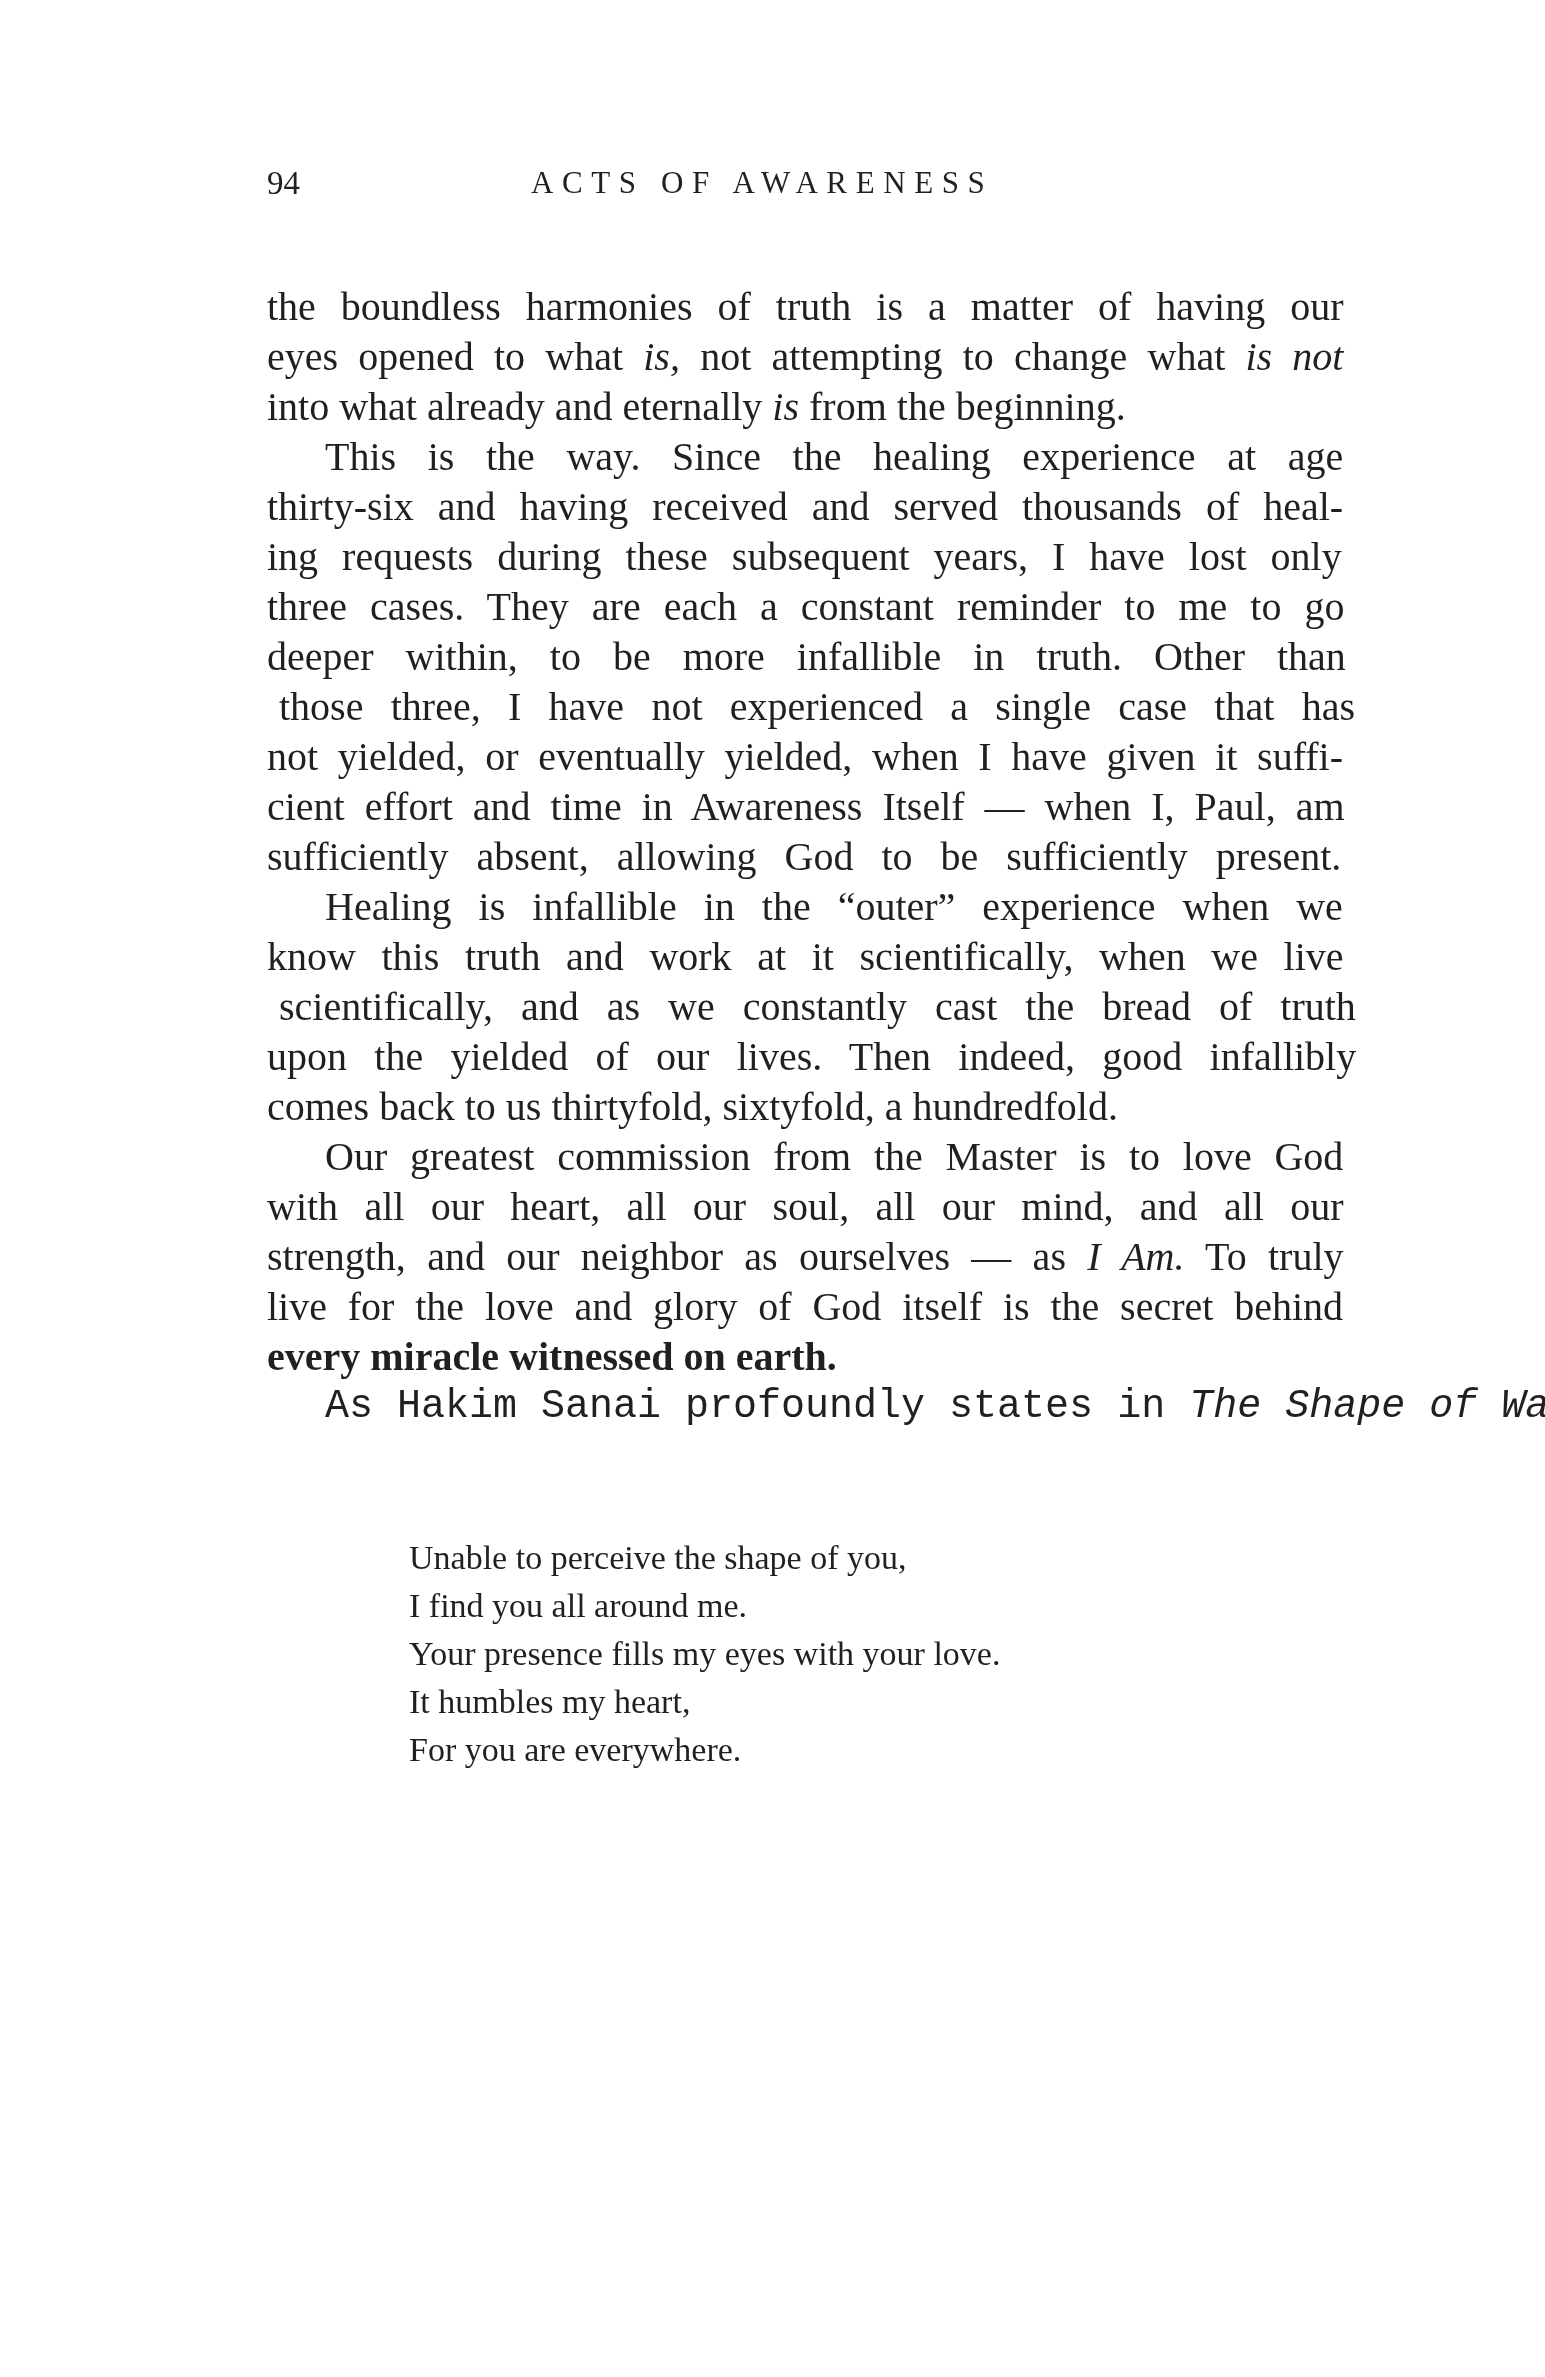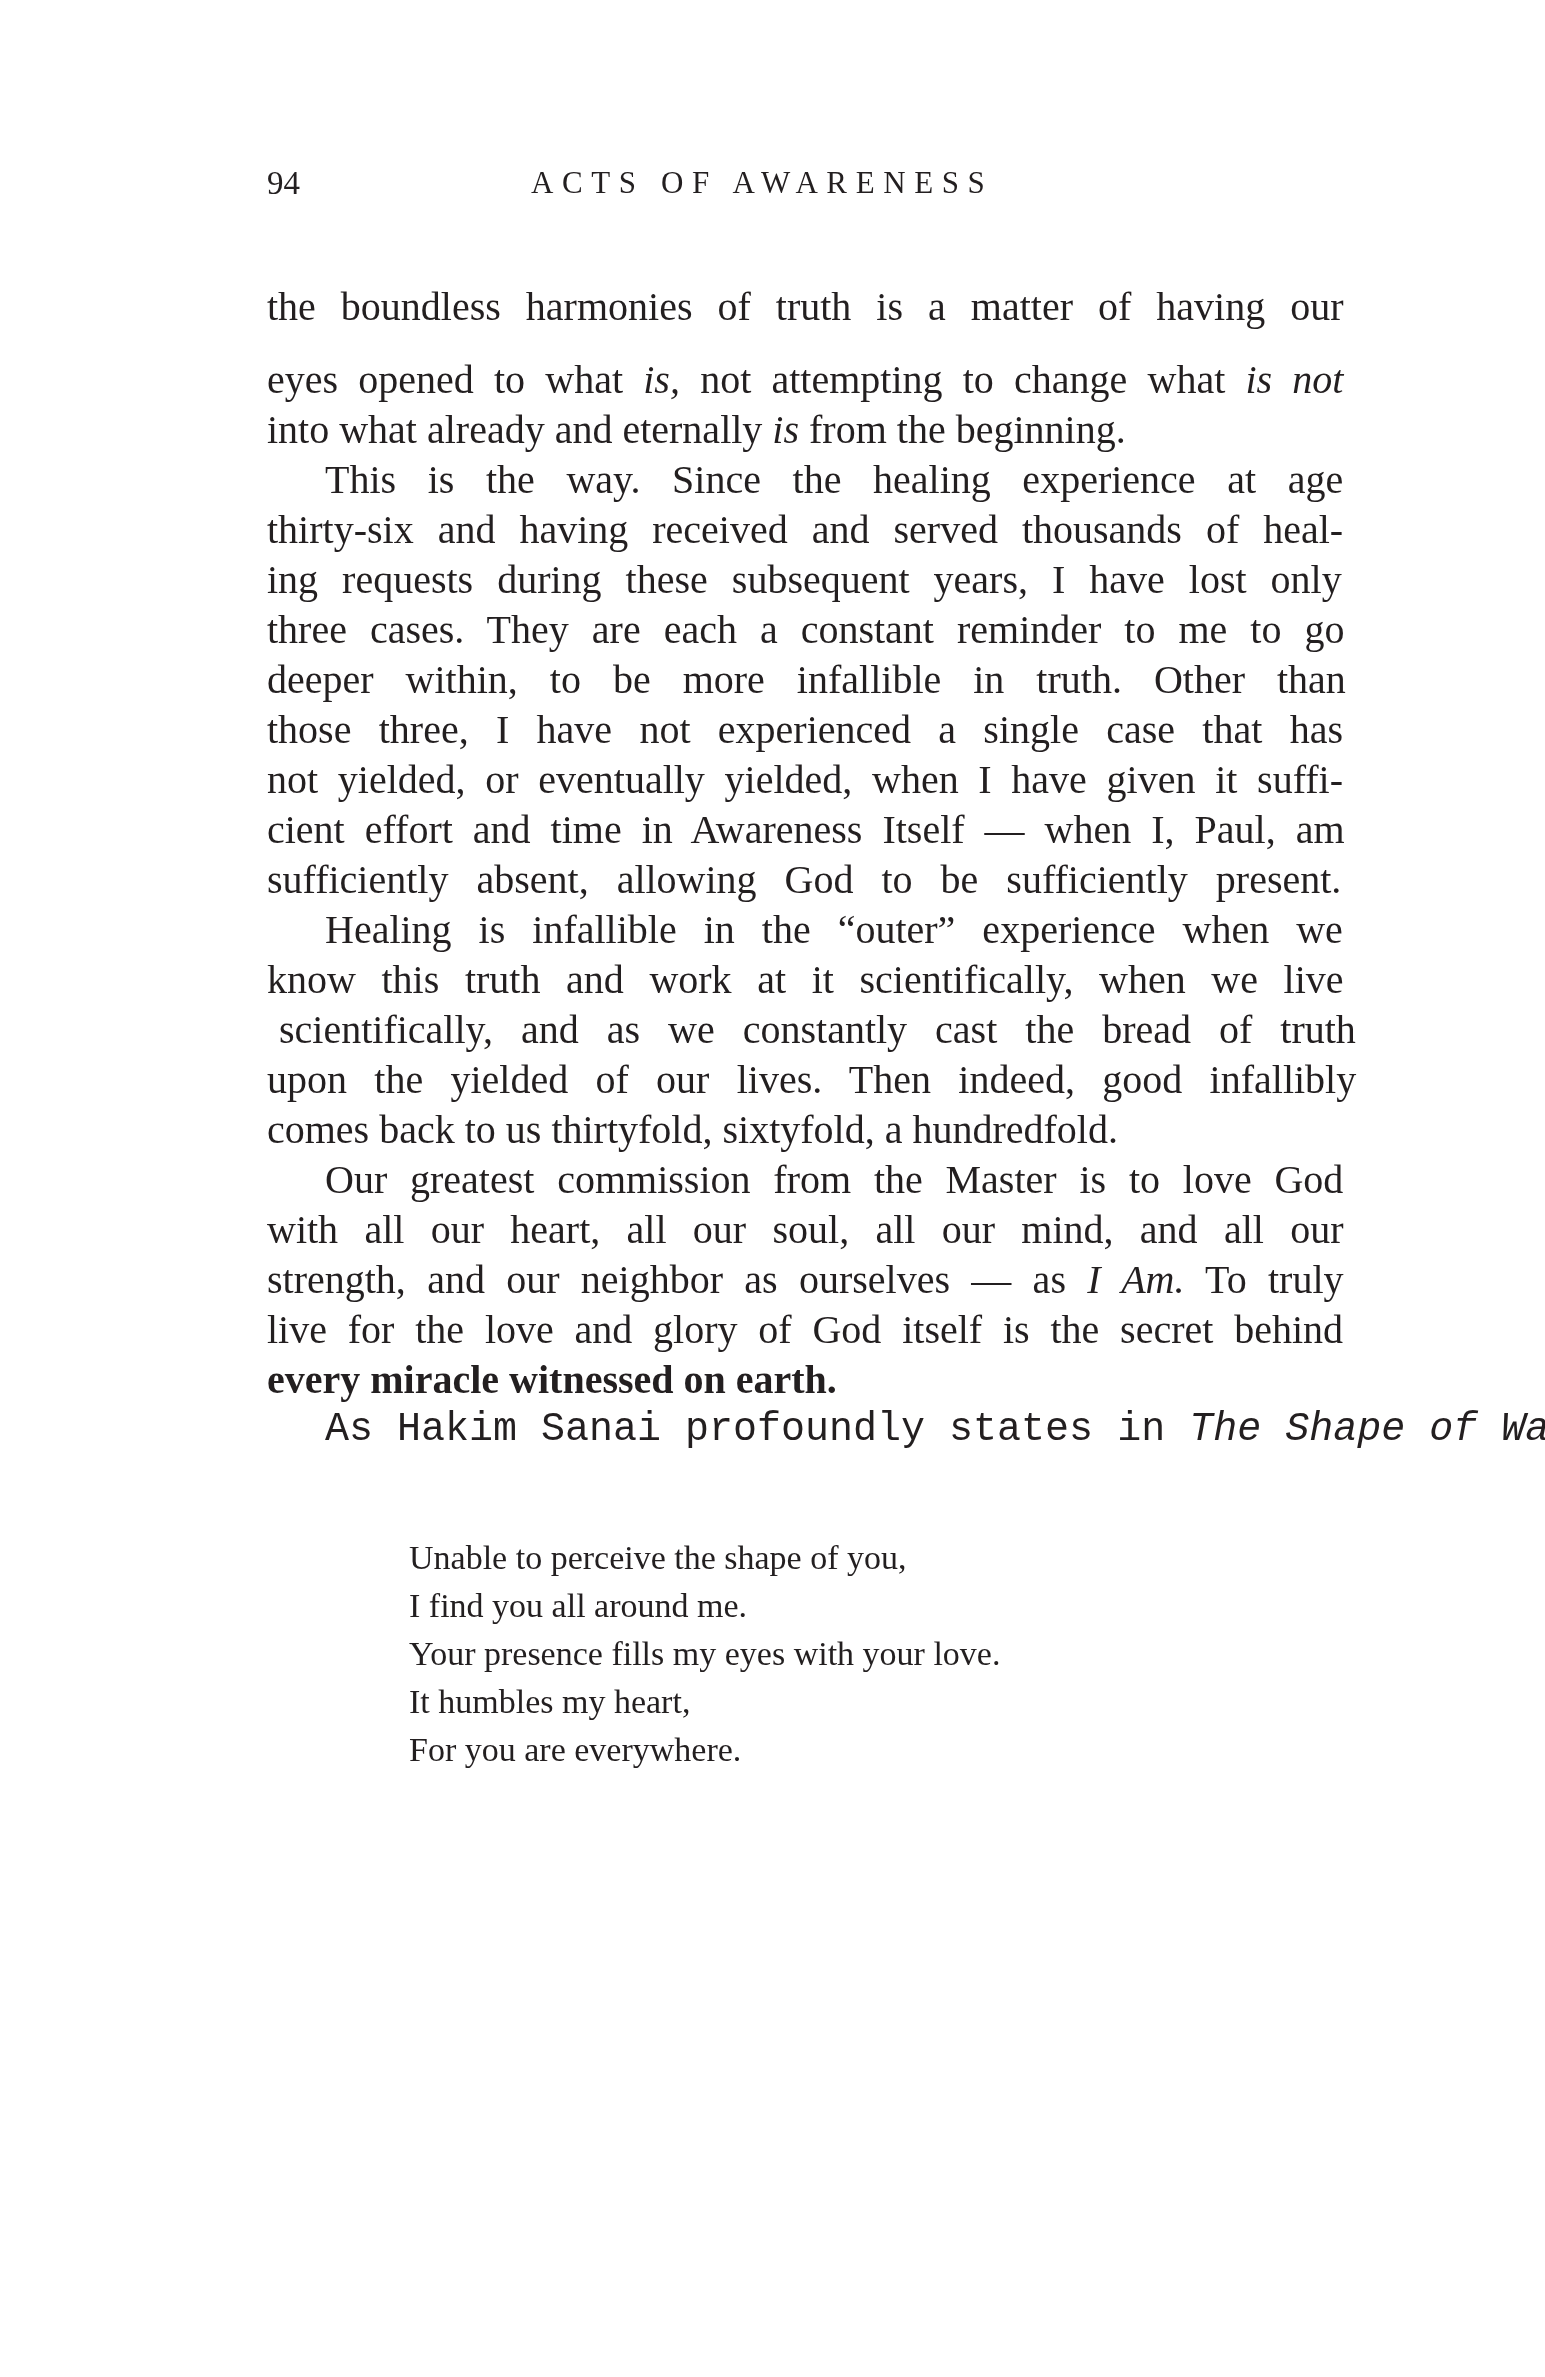--- a/index.html
+++ b/index.html
@@ -20,28 +20,28 @@
 <body>
 
 <div class="page">
   <div class="running-head">
     <span class="folio">94</span>
     <span class="head-title">ACTS OF AWARENESS</span>
   </div>
 
   <div class="body-text" id="body-text">
       <span class="line" style="white-space: nowrap; word-spacing: 15px;"><span>the boundless harmonies of truth is a matter of having our</span></span>
-      <span class="line" style="white-space: nowrap; word-spacing: 10.2px; margin-top: 23px;"><span>eyes opened to what </span><span class="it">is,</span><span> not attempting to change what </span><span class="it">is not</span></span>
+      <span class="line" style="white-space: nowrap; word-spacing: 10.2px;"><span>eyes opened to what </span><span class="it">is,</span><span> not attempting to change what </span><span class="it">is not</span></span>
       <span class="line last" style="white-space: nowrap;"><span>into what already and eternally </span><span class="it">is</span><span> from the beginning.</span></span>
       <span class="line indent" style="white-space: nowrap; word-spacing: 21.6px;"><span>This is the way. Since the healing experience at age</span></span>
       <span class="line" style="white-space: nowrap; word-spacing: 14px;"><span>thirty-six and having received and served thousands of heal-</span></span>
       <span class="line" style="white-space: nowrap; word-spacing: 14px;"><span>ing requests during these subsequent years, I have lost only</span></span>
       <span class="line" style="white-space: nowrap; word-spacing: 13px;"><span>three cases. They are each a constant reminder to me to go</span></span>
       <span class="line" style="white-space: nowrap; word-spacing: 22px;"><span>deeper within, to be more infallible in truth. Other than</span></span>
-      <span class="line" style="white-space: nowrap; word-spacing: 17.3px;"><span>those three, I have not experienced a single case that has</span></span>
+      <span class="line" style="white-space: nowrap; word-spacing: 17.3px; margin-left: 12px;"><span>those three, I have not experienced a single case that has</span></span>
       <span class="line" style="white-space: nowrap; word-spacing: 9.7px;"><span>not yielded, or eventually yielded, when I have given it suffi-</span></span>
       <span class="line" style="white-space: nowrap; word-spacing: 10px;"><span>cient effort and time in Awareness Itself — when I, Paul, am</span></span>
       <span class="line" style="white-space: nowrap; word-spacing: 18px;"><span>sufficiently absent, allowing God to be sufficiently present.</span></span>
       <span class="line indent" style="white-space: nowrap; word-spacing: 17px;"><span>Healing is infallible in the “outer” experience when we</span></span>
       <span class="line" style="white-space: nowrap; word-spacing: 15.6px;"><span>know this truth and work at it scientifically, when we live</span></span>
       <span class="line" style="white-space: nowrap; word-spacing: 18px; margin-left: 12px;"><span>scientifically, and as we constantly cast the bread of truth</span></span>
       <span class="line" style="white-space: nowrap; word-spacing: 17.3px;"><span>upon the yielded of our lives. Then indeed, good infallibly</span></span>
       <span class="line last" style="white-space: nowrap;"><span>comes back to us thirtyfold, sixtyfold, a hundredfold.</span></span>
       <span class="line indent" style="white-space: nowrap; word-spacing: 12.8px;"><span>Our greatest commission from the Master is to love God</span></span>
       <span class="line" style="white-space: nowrap; word-spacing: 16.3px;"><span>with all our heart, all our soul, all our mind, and all our</span></span>

